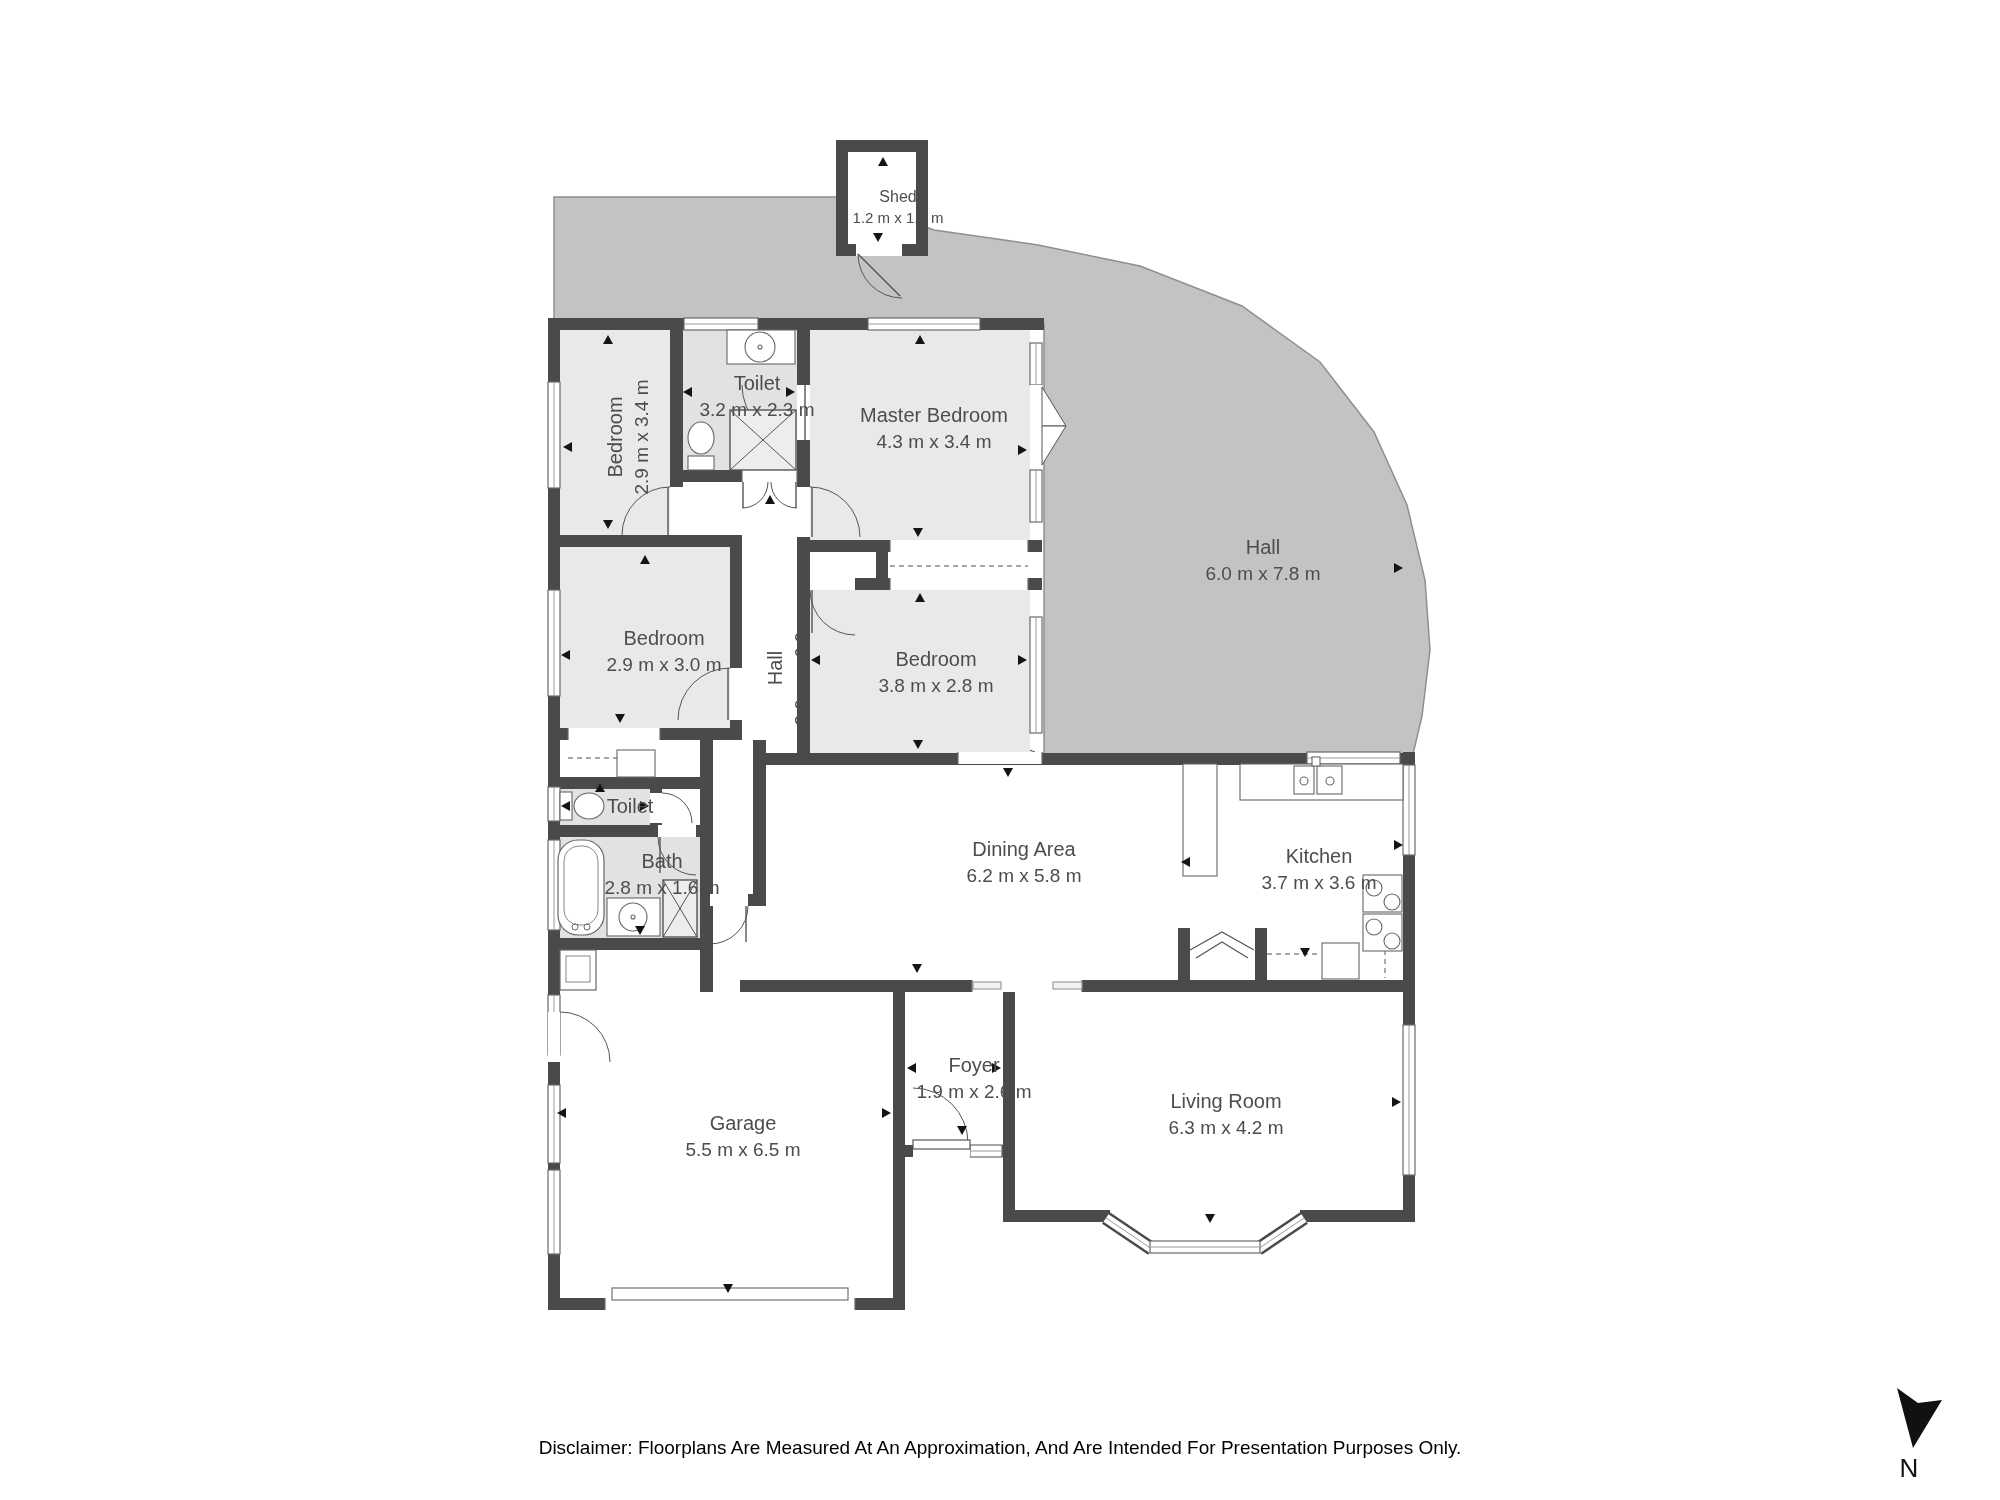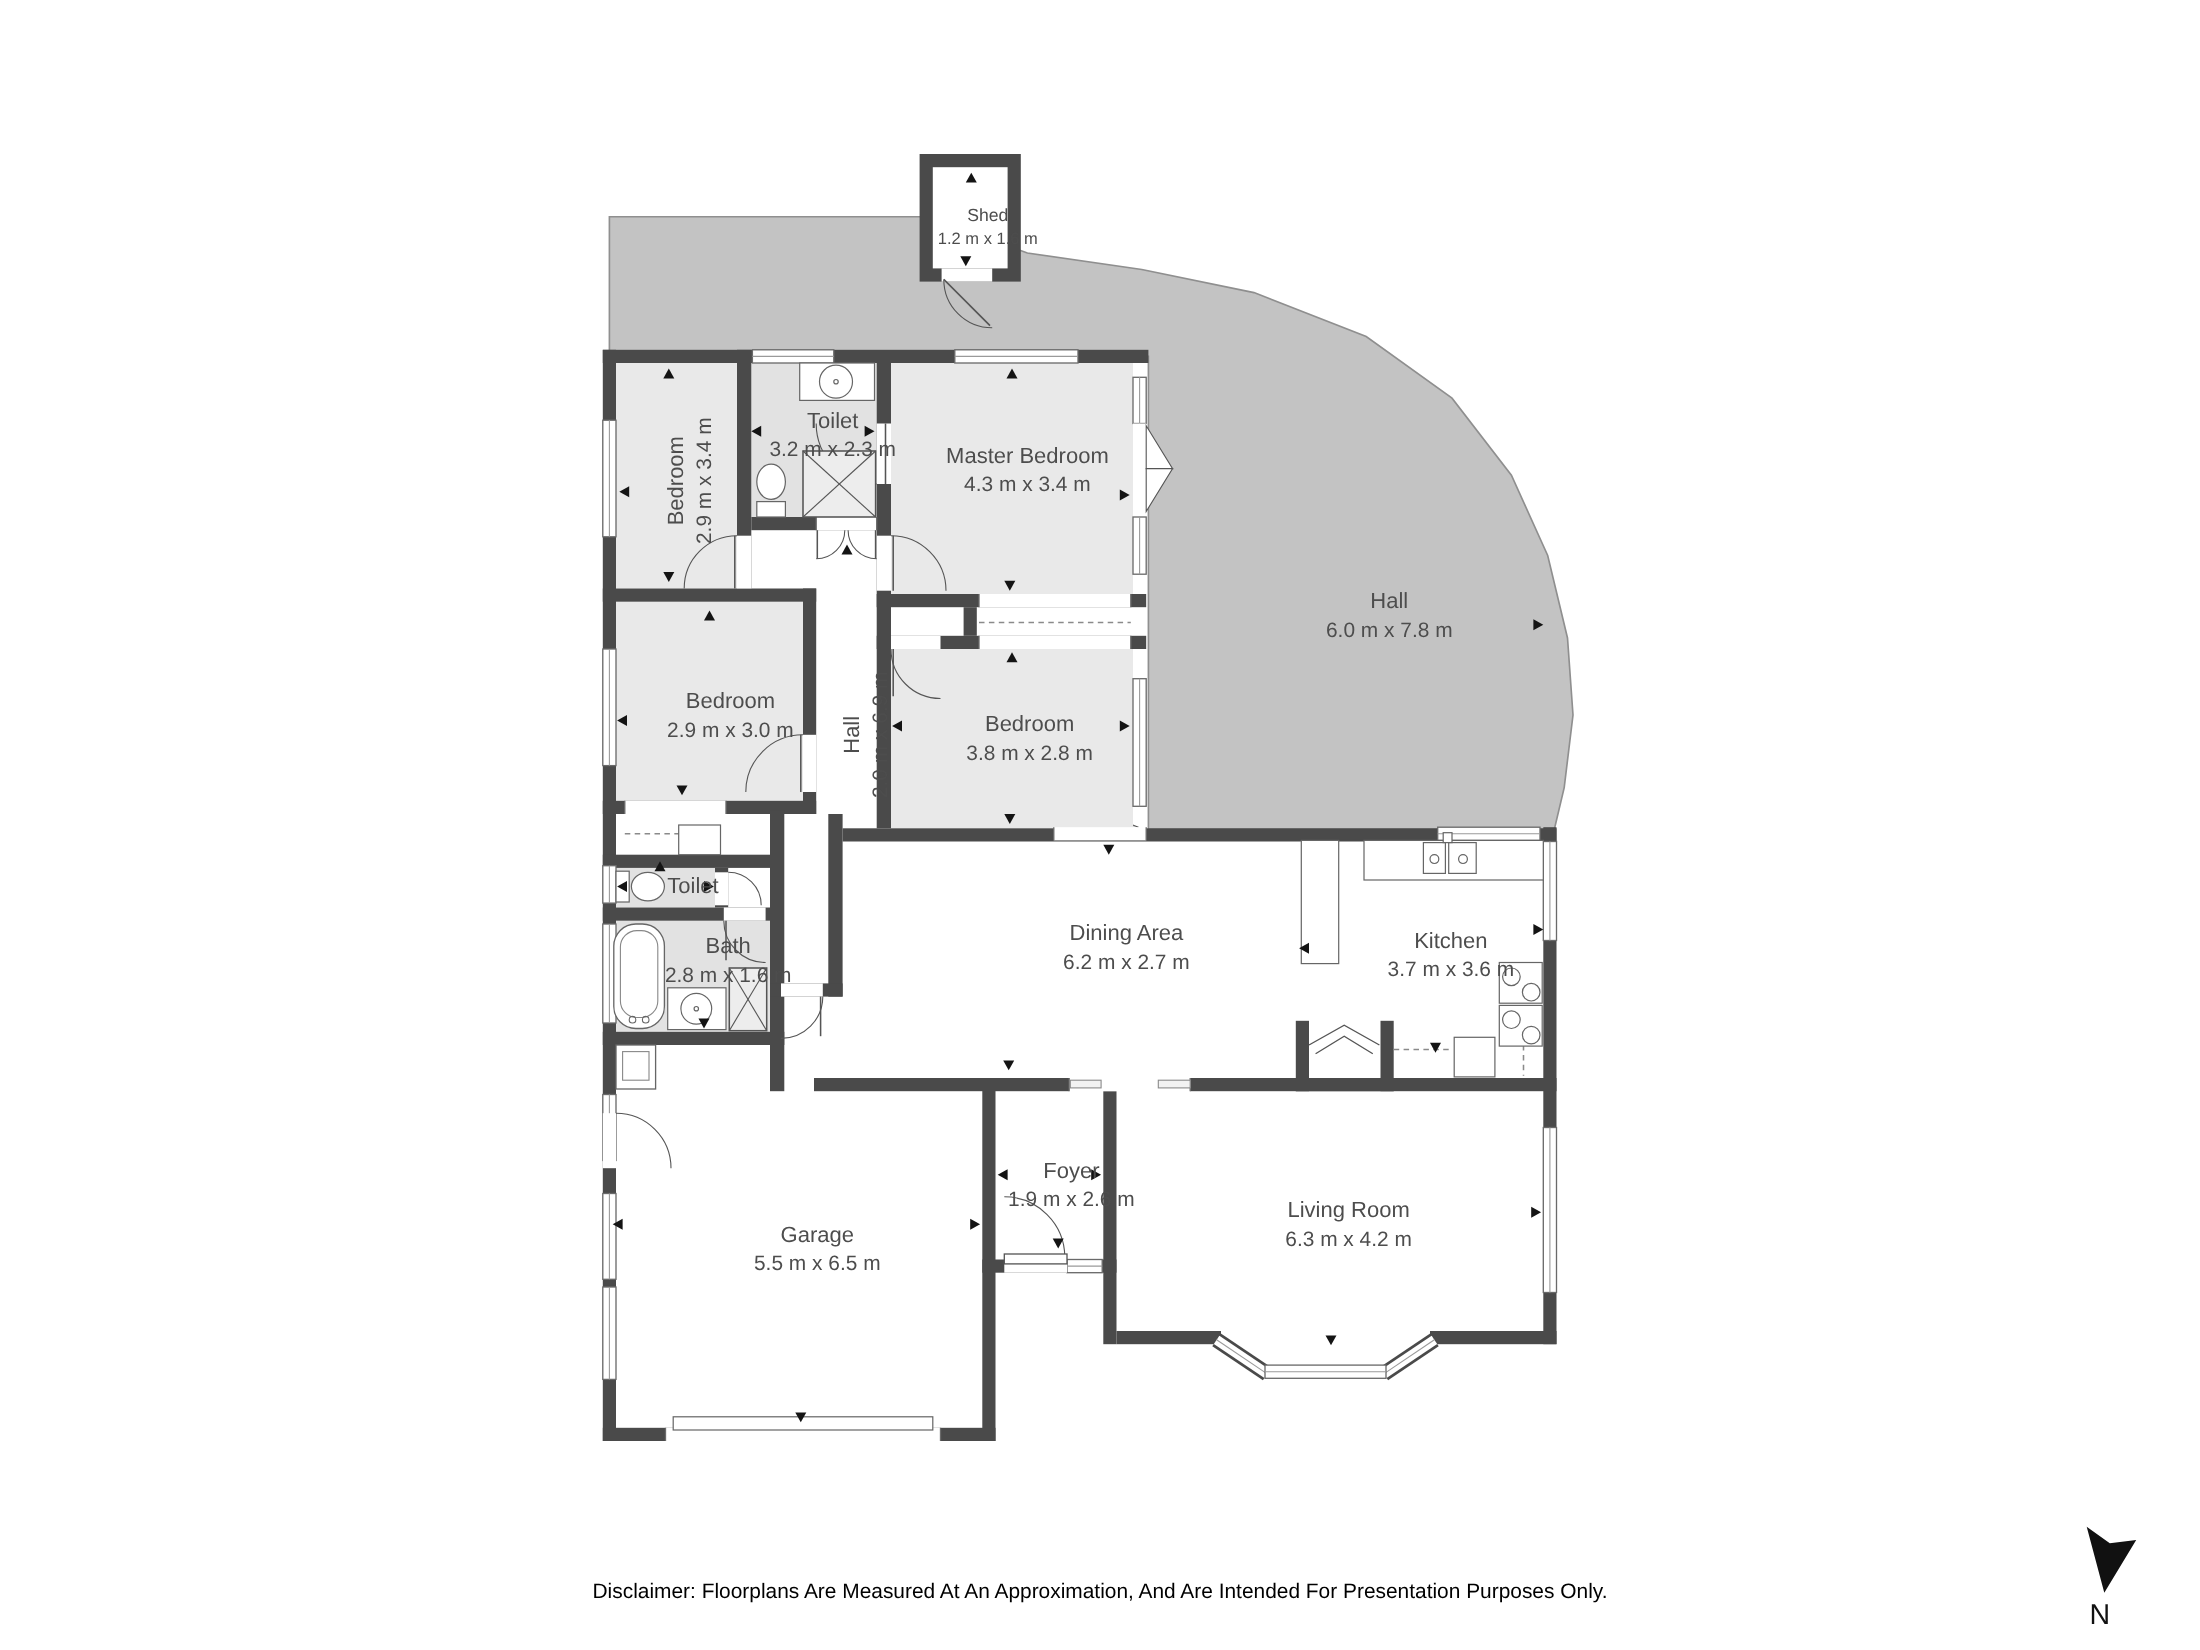--- a/index.html
+++ b/index.html
@@ -324,21 +324,21 @@
       </div>
       <div class="room-label" style="left: 614px; top: 806px;">
         <div class="nm">Toilet</div>
       </div>
       <div class="room-label" style="left: 646px; top: 874px;">
         <div class="nm">Bath</div>
         <div class="dm">2.8 m x 1.6 m</div>
       </div>
       <div class="room-label" style="left: 1008px; top: 862px;">
         <div class="nm">Dining Area</div>
-        <div class="dm">6.2 m x 2.7 m</div>
+        <div class="dm">6.2 m x 5.8 m</div>
       </div>
       <div class="room-label" style="left: 1303px; top: 869px;">
         <div class="nm">Kitchen</div>
         <div class="dm">3.7 m x 3.6 m</div>
       </div>
       <div class="room-label" style="left: 727px; top: 1136px;">
         <div class="nm">Garage</div>
         <div class="dm">5.5 m x 6.5 m</div>
       </div>
       <div class="room-label" style="left: 958px; top: 1078px;">

